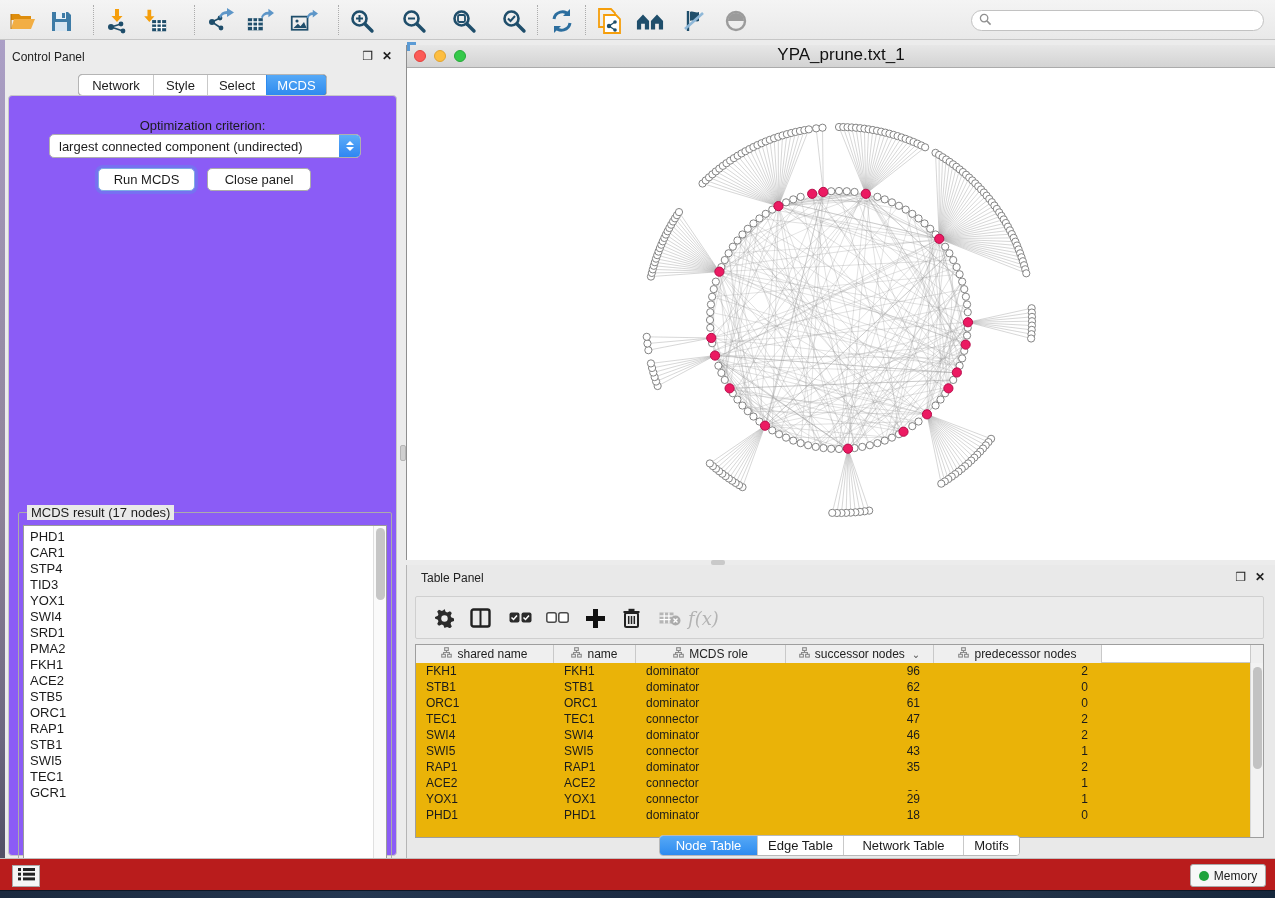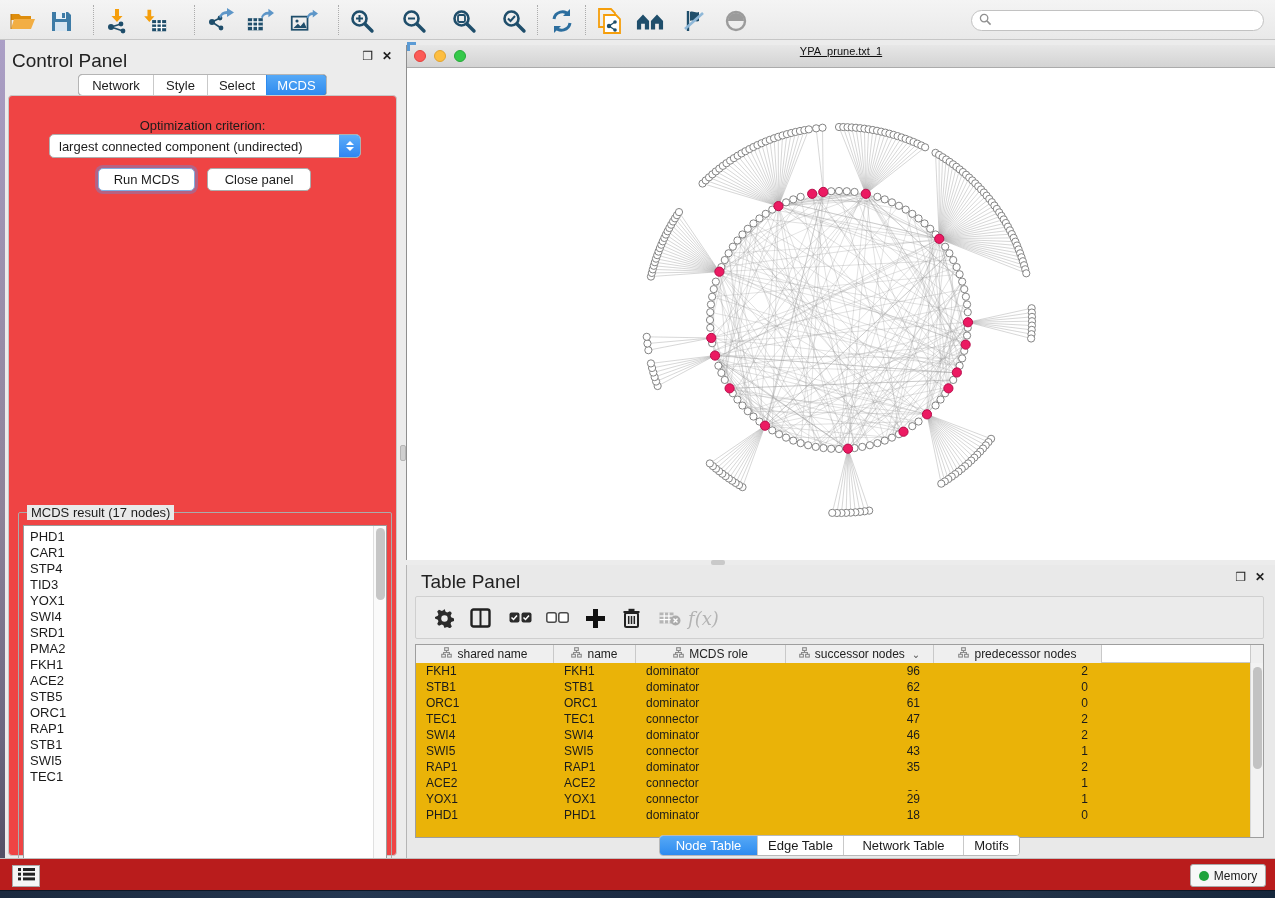--- a/index.html
+++ b/index.html
@@ -17,28 +17,28 @@
 
   
   .left-strip { position:absolute; left:0; top:40px; width:5px; height:850px;
     background:linear-gradient(180deg,#ab9fc6 0%,#9c91af 25%,#8e8399 55%,#6c6780 82%,#4b4a5e 100%); }
   .bottom-strip { position:absolute; left:0; top:890px; width:1275px; height:8px;
     background:linear-gradient(90deg,#1b2a3f,#243751 28%,#1a2940 55%,#223349 80%,#16273c); border-top:1px solid #0e1726; }
 
   
   .control-panel { position:absolute; left:5px; top:45px; width:395px; height:813px; background:#ECECEC; }
   .cp-titlebar { position:absolute; left:0; top:0; width:100%; height:26px; }
-  .panel-title { position:absolute; left:7px; top:5px; font-size:19px; color:#222; }
+  .panel-title { position:absolute; left:7px; top:5px; font-size:12px; color:#222; }
   .win-btns { position:absolute; right:8px; top:4px; display:flex; gap:9px; font-size:12px; color:#222; }
   .win-btns span { cursor:default; }
   .cp-tabs { position:absolute; left:73px; top:29px; height:22px; display:flex; border:1px solid #B5B5B5; border-radius:4px; overflow:hidden; background:#404040; }
   .tab { height:100%; display:flex; align-items:center; justify-content:center; font-size:13px; background:#fff; border-left:1px solid #C9C9C9; cursor:default; }
   .tab:first-child { border-left:none; }
   .tab.sel { background:linear-gradient(180deg,#56A9F6,#2E8BEF); color:#fff; border-left-color:#2E8BEF; }
-  .cp-content { position:absolute; left:3px; top:50px; width:389px; height:761px; background:#ef4444;
+  .cp-content { position:absolute; left:3px; top:50px; width:389px; height:761px; background:#8b5cf6;
     border:1px solid #C8C8C8; border-radius:4px; }
   .opt-label { position:absolute; left:0; top:22px; width:100%; text-align:center; font-size:13px; }
   .dropdown { position:absolute; left:40px; top:38px; width:312px; height:24px; background:#fff; border:1px solid #AFAFAF; border-radius:5px; display:flex; align-items:center; }
   .dropdown .val { flex:1; font-size:13px; padding-left:9px; white-space:nowrap; }
   .dd-btn { width:21px; height:100%; border-radius:0 4px 4px 0; background:linear-gradient(180deg,#5DADF8,#2F86F2); display:flex; flex-direction:column; align-items:center; justify-content:center; gap:2px; }
   .dd-btn i { display:block; width:0; height:0; border-left:4px solid transparent; border-right:4px solid transparent; }
   .dd-up { border-bottom:4px solid #fff; }
   .dd-down { border-top:4px solid #fff; }
   .btn { position:absolute; height:23px; background:#fff; border:1px solid #ABABAB; border-radius:5px; font-size:13px; display:flex; align-items:center; justify-content:center; cursor:default; }
   .btn-run { left:89px; top:72px; width:97px; border-color:#7FAEE3; box-shadow:0 0 0 3px rgba(86,146,235,.38); }
@@ -59,21 +59,21 @@
 
   
   .net-window { position:absolute; left:406px; top:45px; width:869px; height:515px; border-left:1px solid #8E8E8E; }
   .net-titlebar { position:absolute; left:0; top:0; width:100%; height:23px;
     background:linear-gradient(180deg,#E7E7E7,#D3D3D3); border-bottom:1px solid #ABABAB; }
   .corner-accent { position:absolute; left:0; top:-3px; width:9px; height:9px; border-left:3px solid #5B9BD5; border-top:3px solid #5B9BD5; }
   .tlight { position:absolute; top:5px; width:12px; height:12px; border-radius:50%; }
   .tl-red { left:7px; background:#FC5B57; border:1px solid #E2423E; }
   .tl-yellow { left:27px; background:#FDBE41; border:1px solid #E0A431; }
   .tl-green { left:47px; background:#35C94A; border:1px solid #26A93A; }
-  .net-title { position:absolute; left:0; top:0; width:100%; text-align:center; font-size:11px; color:#111;text-decoration:underline; }
+  .net-title { position:absolute; left:0; top:0; width:100%; text-align:center; font-size:17px; color:#111; }
   .net-canvas { position:absolute; left:0; top:23px; width:869px; height:492px; background:#fff; }
 
   
   .table-panel { position:absolute; left:406px; top:565px; width:869px; height:293px; background:#E9E9E9; border-left:1px solid #B5B5B5; }
   .tp-toolbar { position:absolute; left:8px; top:31px; width:849px; height:43px; background:#EBEBEB; border:1px solid #CFCFCF; border-radius:2px; }
   .tp-icon { position:absolute; top:8px; height:26px; display:flex; align-items:center; justify-content:center; }
   .fx { font-family:"DejaVu Serif", serif; font-style:italic; font-size:18px; color:#B3B3B3; }
   .tbl { position:absolute; left:8px; top:79px; width:849px; height:194px; background:#eab308; border:1px solid #9E9E9E; }
   .thead { position:absolute; left:0; top:0; height:18px; width:100%; display:flex; background:#fff; border-bottom:1px solid #C9C9C9; }
   .th { height:18px; background:#EFEFEF; border-right:1px solid #C9C9C9; display:flex; align-items:center; justify-content:center; gap:5px; font-size:12px; color:#222; }
@@ -303,20 +303,21 @@
             <div>SRD1</div>
             <div>PMA2</div>
             <div>FKH1</div>
             <div>ACE2</div>
             <div>STB5</div>
             <div>ORC1</div>
             <div>RAP1</div>
             <div>STB1</div>
             <div>SWI5</div>
             <div>TEC1</div>
+            <div>GCR1</div>
           </div>
         <div class="lb-scroll">
             <div class="lb-thumb"></div>
           </div>
       </div>
     </div>
   </div>
 </div>
 
 <div class="v-split">

